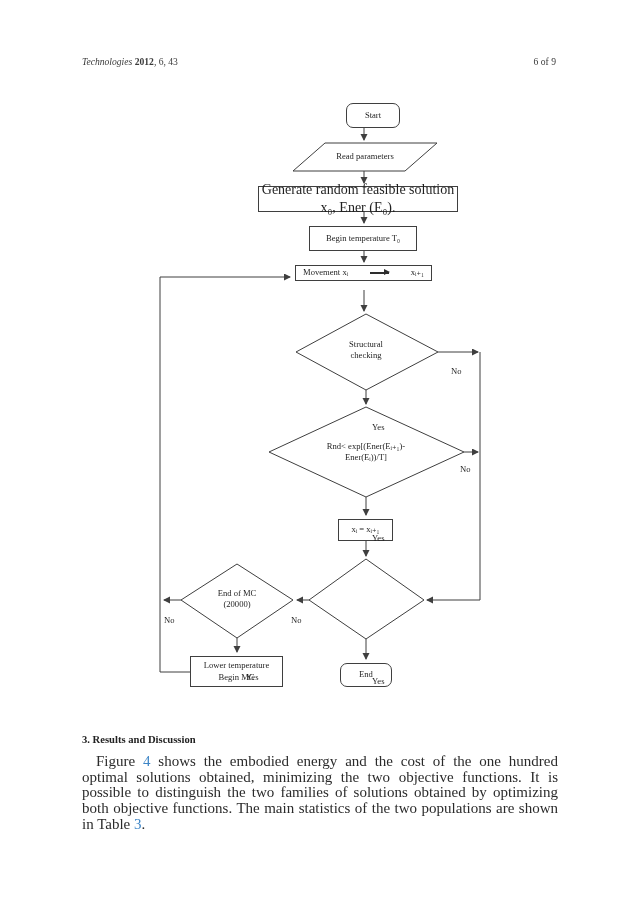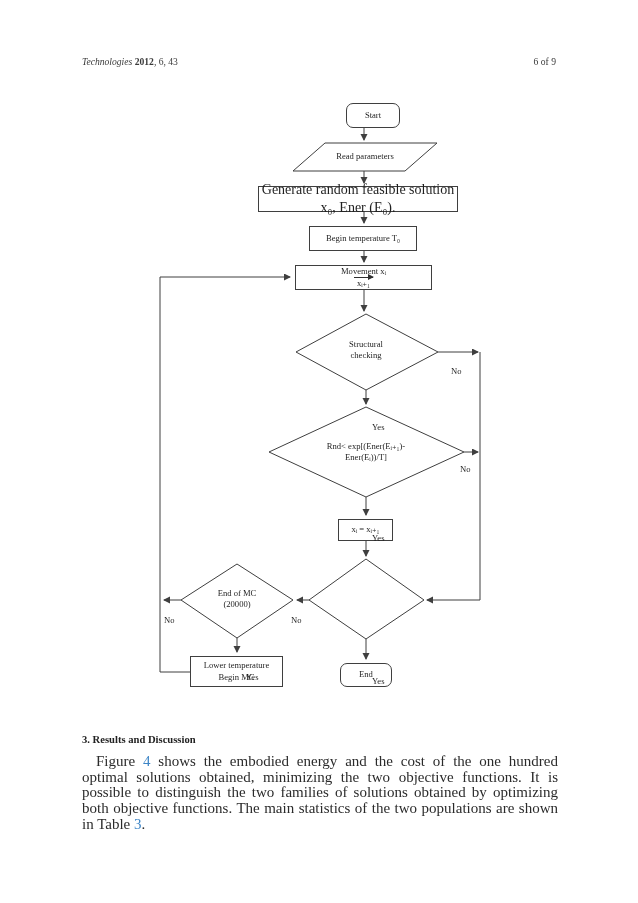--- a/index.html
+++ b/index.html
@@ -96,21 +96,21 @@
   </svg>
 
   <div class="node terminal" style="left:337px;top:103px;width:54px;height:25px;margin-left:9px;">Start</div>
 
   <div class="dtext" style="left:305px;top:151px;width:120px;">Read parameters</div>
 
   <div class="node gen" style="left:258px;top:186px;width:200px;height:26px;">Generate random feasible solution x₀, Ener (E₀).</div>
 
   <div class="node" style="left:309px;top:226px;width:108px;height:25px;">Begin temperature T₀</div>
 
-  <div class="node mv" style="left:295px;top:265px;width:137px;height:25px;flex-direction:column;">
+  <div class="node mv" style="left:295px;top:265px;width:137px;height:16px;">
     <span>Movement xᵢ</span>
     <span class="mini-arrow"></span>
     <span>xᵢ₊₁</span>
   </div>
 
   <div class="dtext" style="left:316px;top:339px;width:100px;">Structural
 checking</div>
 
   <div class="dtext" style="left:286px;top:441px;width:160px;">Rnd&lt; exp[(Ener(Eᵢ₊₁)-
 Ener(Eᵢ))/T]</div>

